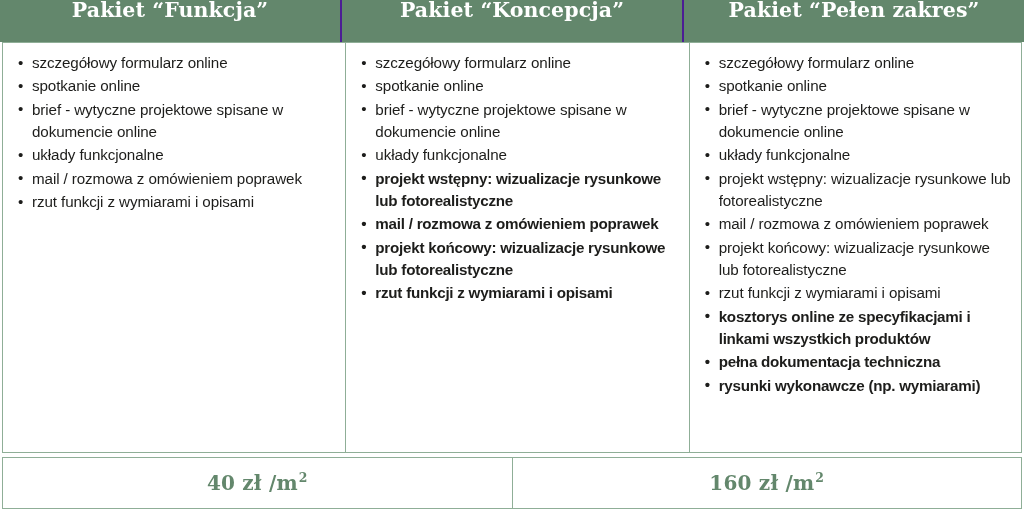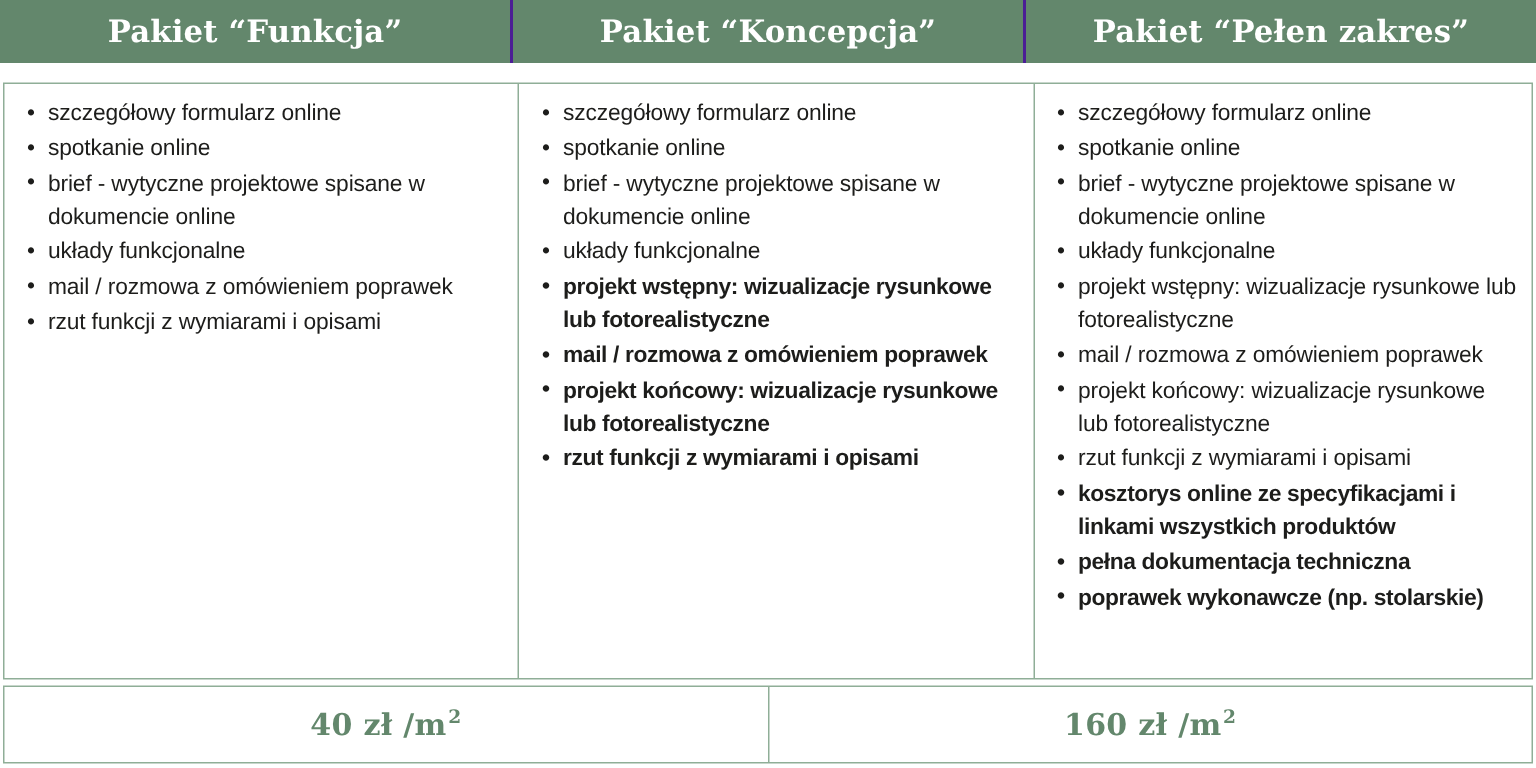--- a/index.html
+++ b/index.html
@@ -27,42 +27,42 @@
   
   .header-row {
     display: flex;
     height: 42px;
     flex: 0 0 42px;
     background: #63876c;
   }
   .header-cell {
     flex: 1 1 0;
     display: flex;
-    align-items: center;
+    align-items: flex-start;
     justify-content: center;
     position: relative;
     box-sizing: border-box;
   }
   .header-cell + .header-cell {
     border-left: 2px solid #4c1d95;
   }
   .header-title {
     color: #ffffff;
     font-family: "DejaVu Serif", "Liberation Serif", serif;
     font-weight: bold;
     font-size: 20.5px;
     letter-spacing: 0.1px;
     white-space: nowrap;
     line-height: 1;
   }
 
   
   .body-box {
     flex: 1 1 auto;
-    margin: 13px 2px 0 2px;
+    margin: 0 2px 0 2px;
     border: 1.5px solid #8fae97;
     border-top: 1.5px solid #8fae97;
     box-sizing: border-box;
     display: flex;
     background: #ffffff;
     gap: 11px;
   }
   .body-cell {
     flex: 1 1 0;
     box-sizing: border-box;
@@ -181,21 +181,21 @@
           <li>szczegółowy formularz online</li>
           <li>spotkanie online</li>
           <li>brief - wytyczne projektowe spisane w dokumencie online</li>
           <li>układy funkcjonalne</li>
           <li>projekt wstępny: wizualizacje rysunkowe lub fotorealistyczne</li>
           <li>mail / rozmowa z omówieniem poprawek</li>
           <li>projekt końcowy: wizualizacje rysunkowe lub fotorealistyczne</li>
           <li>rzut funkcji z wymiarami i opisami</li>
           <li class="bold">kosztorys online ze specyfikacjami i linkami wszystkich produktów</li>
           <li class="bold">pełna dokumentacja techniczna</li>
-          <li class="bold">poprawek wykonawcze (np. stolarskie)</li>
+          <li class="bold">rysunki wykonawcze (np. wymiarami)</li>
         </ul>
     </div>
   </div>
 
   <div class="price-box">
     <div class="price-cell">
       <span class="price-text"><span>40 zł /m</span><sup>2</sup></span>
     </div>
     <div class="price-cell">
       <span class="price-text"><span>160 zł /m</span><sup>2</sup></span>

